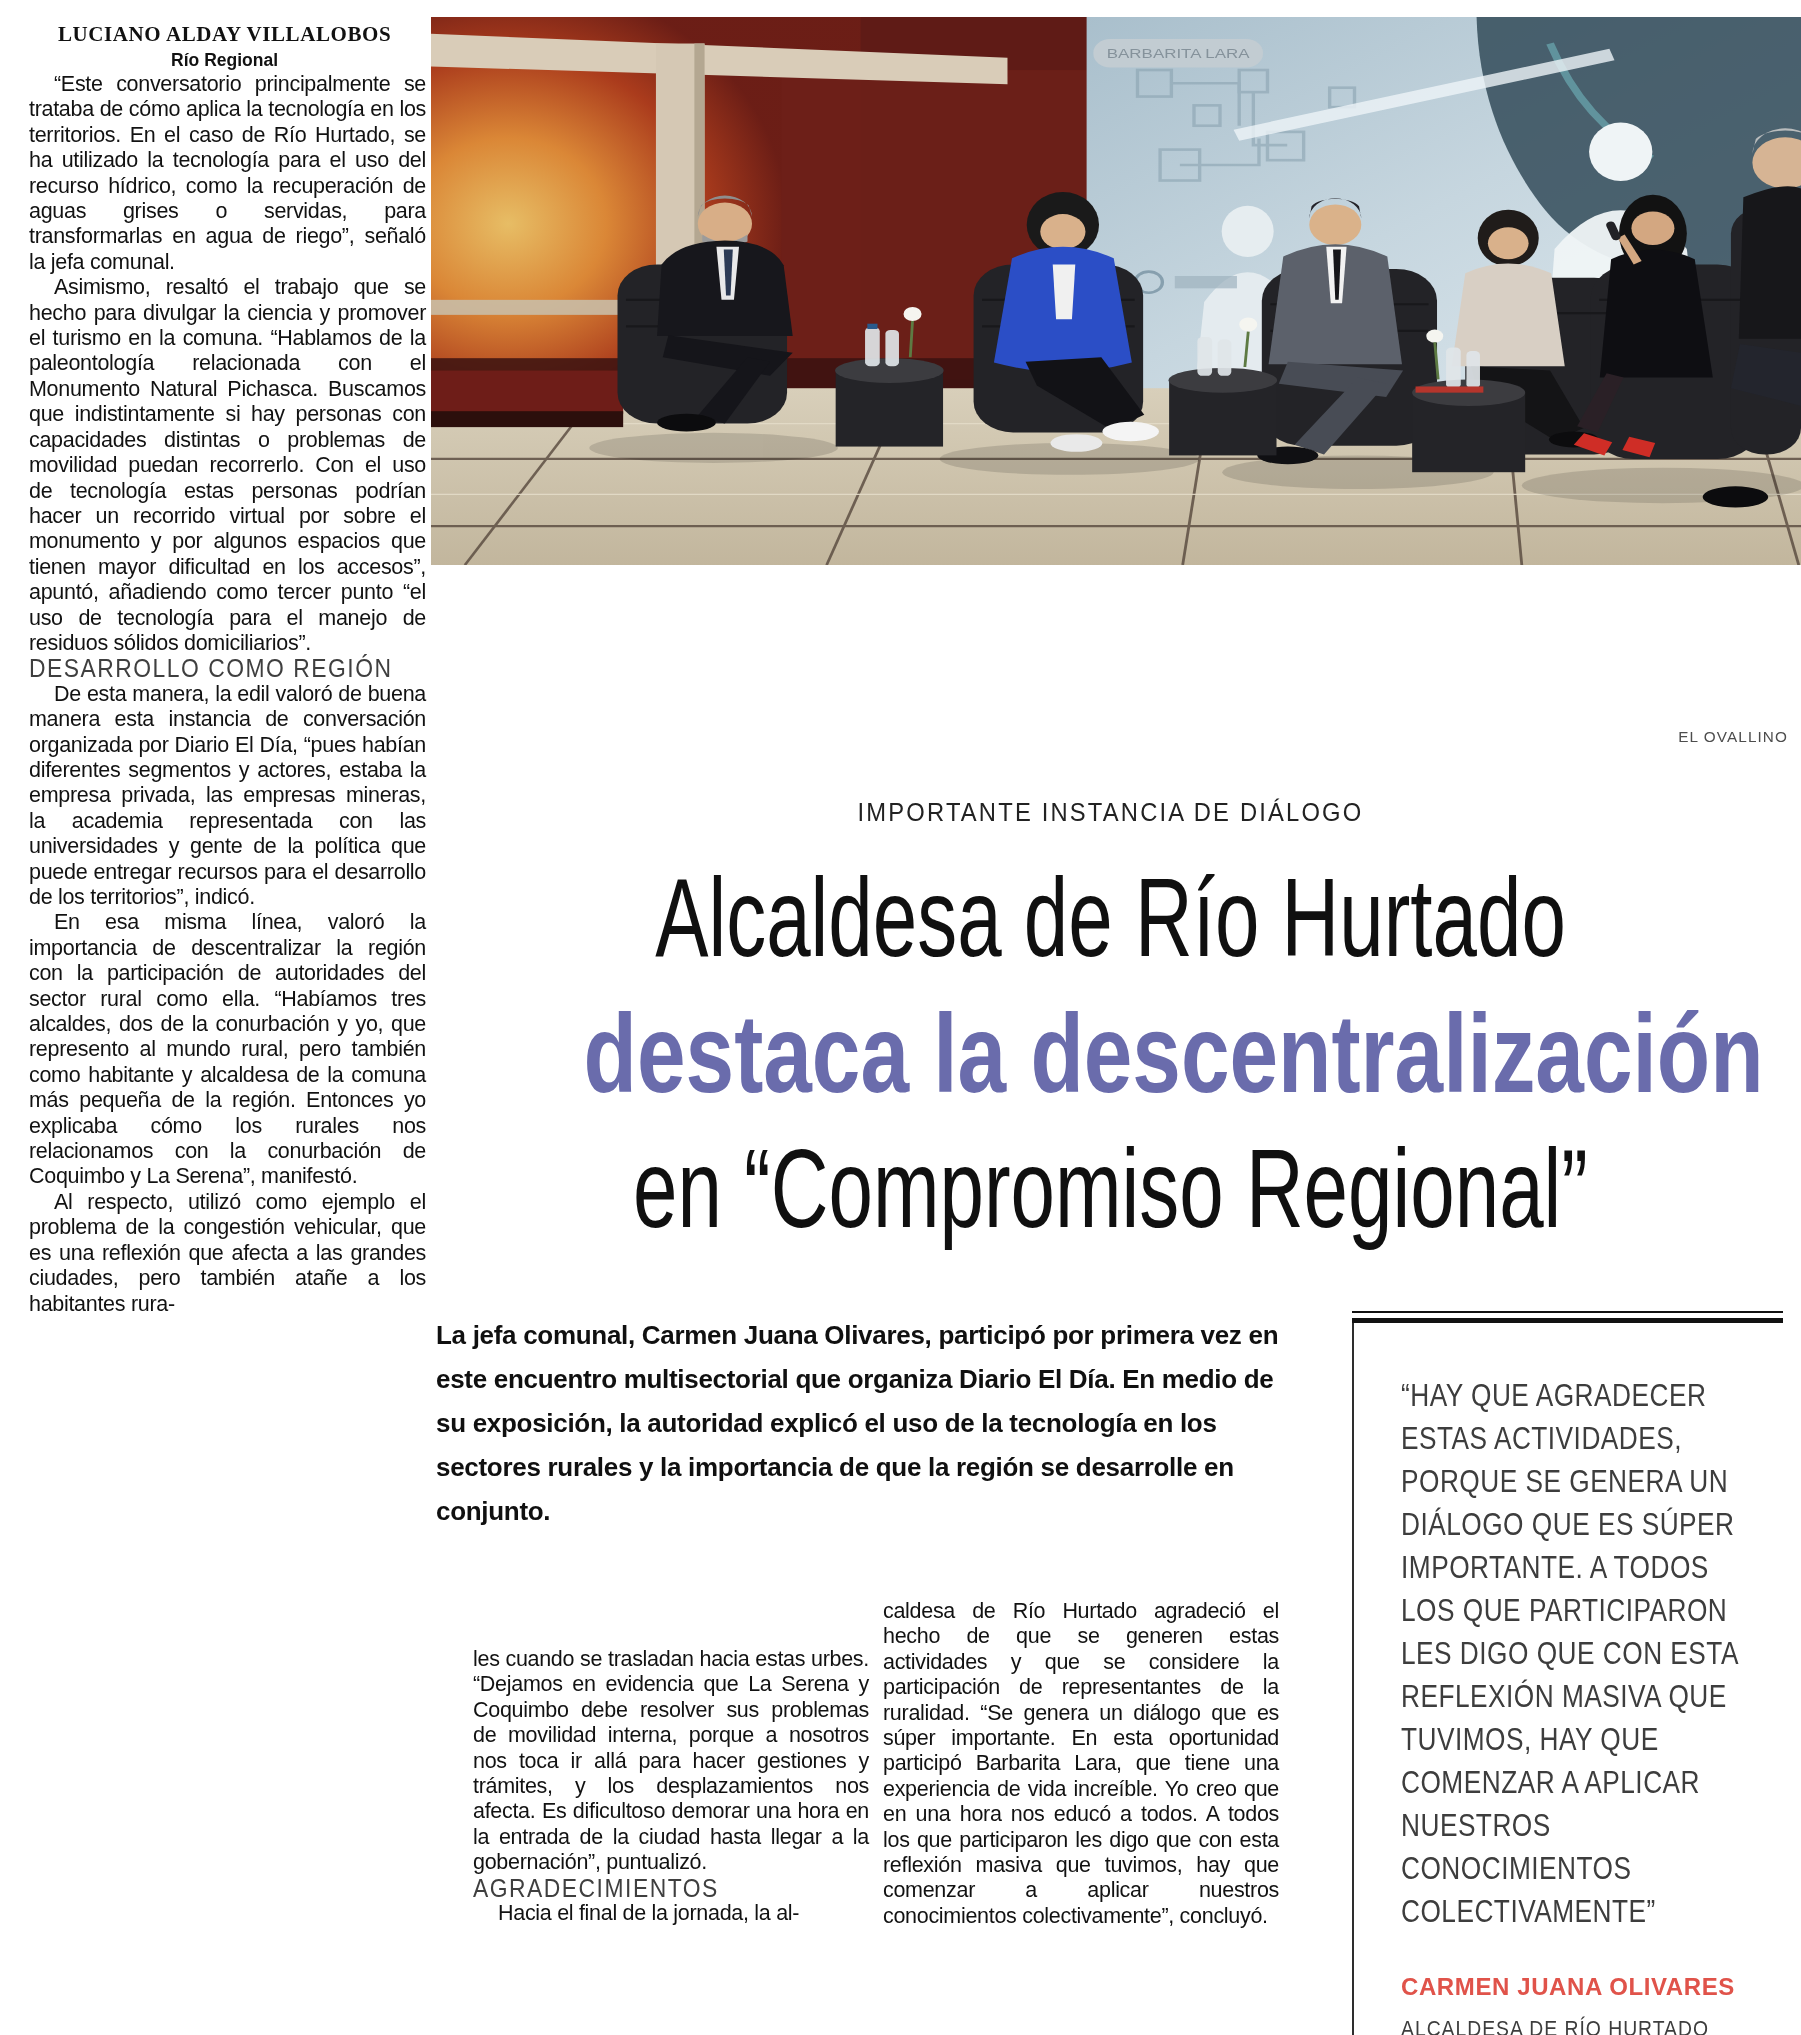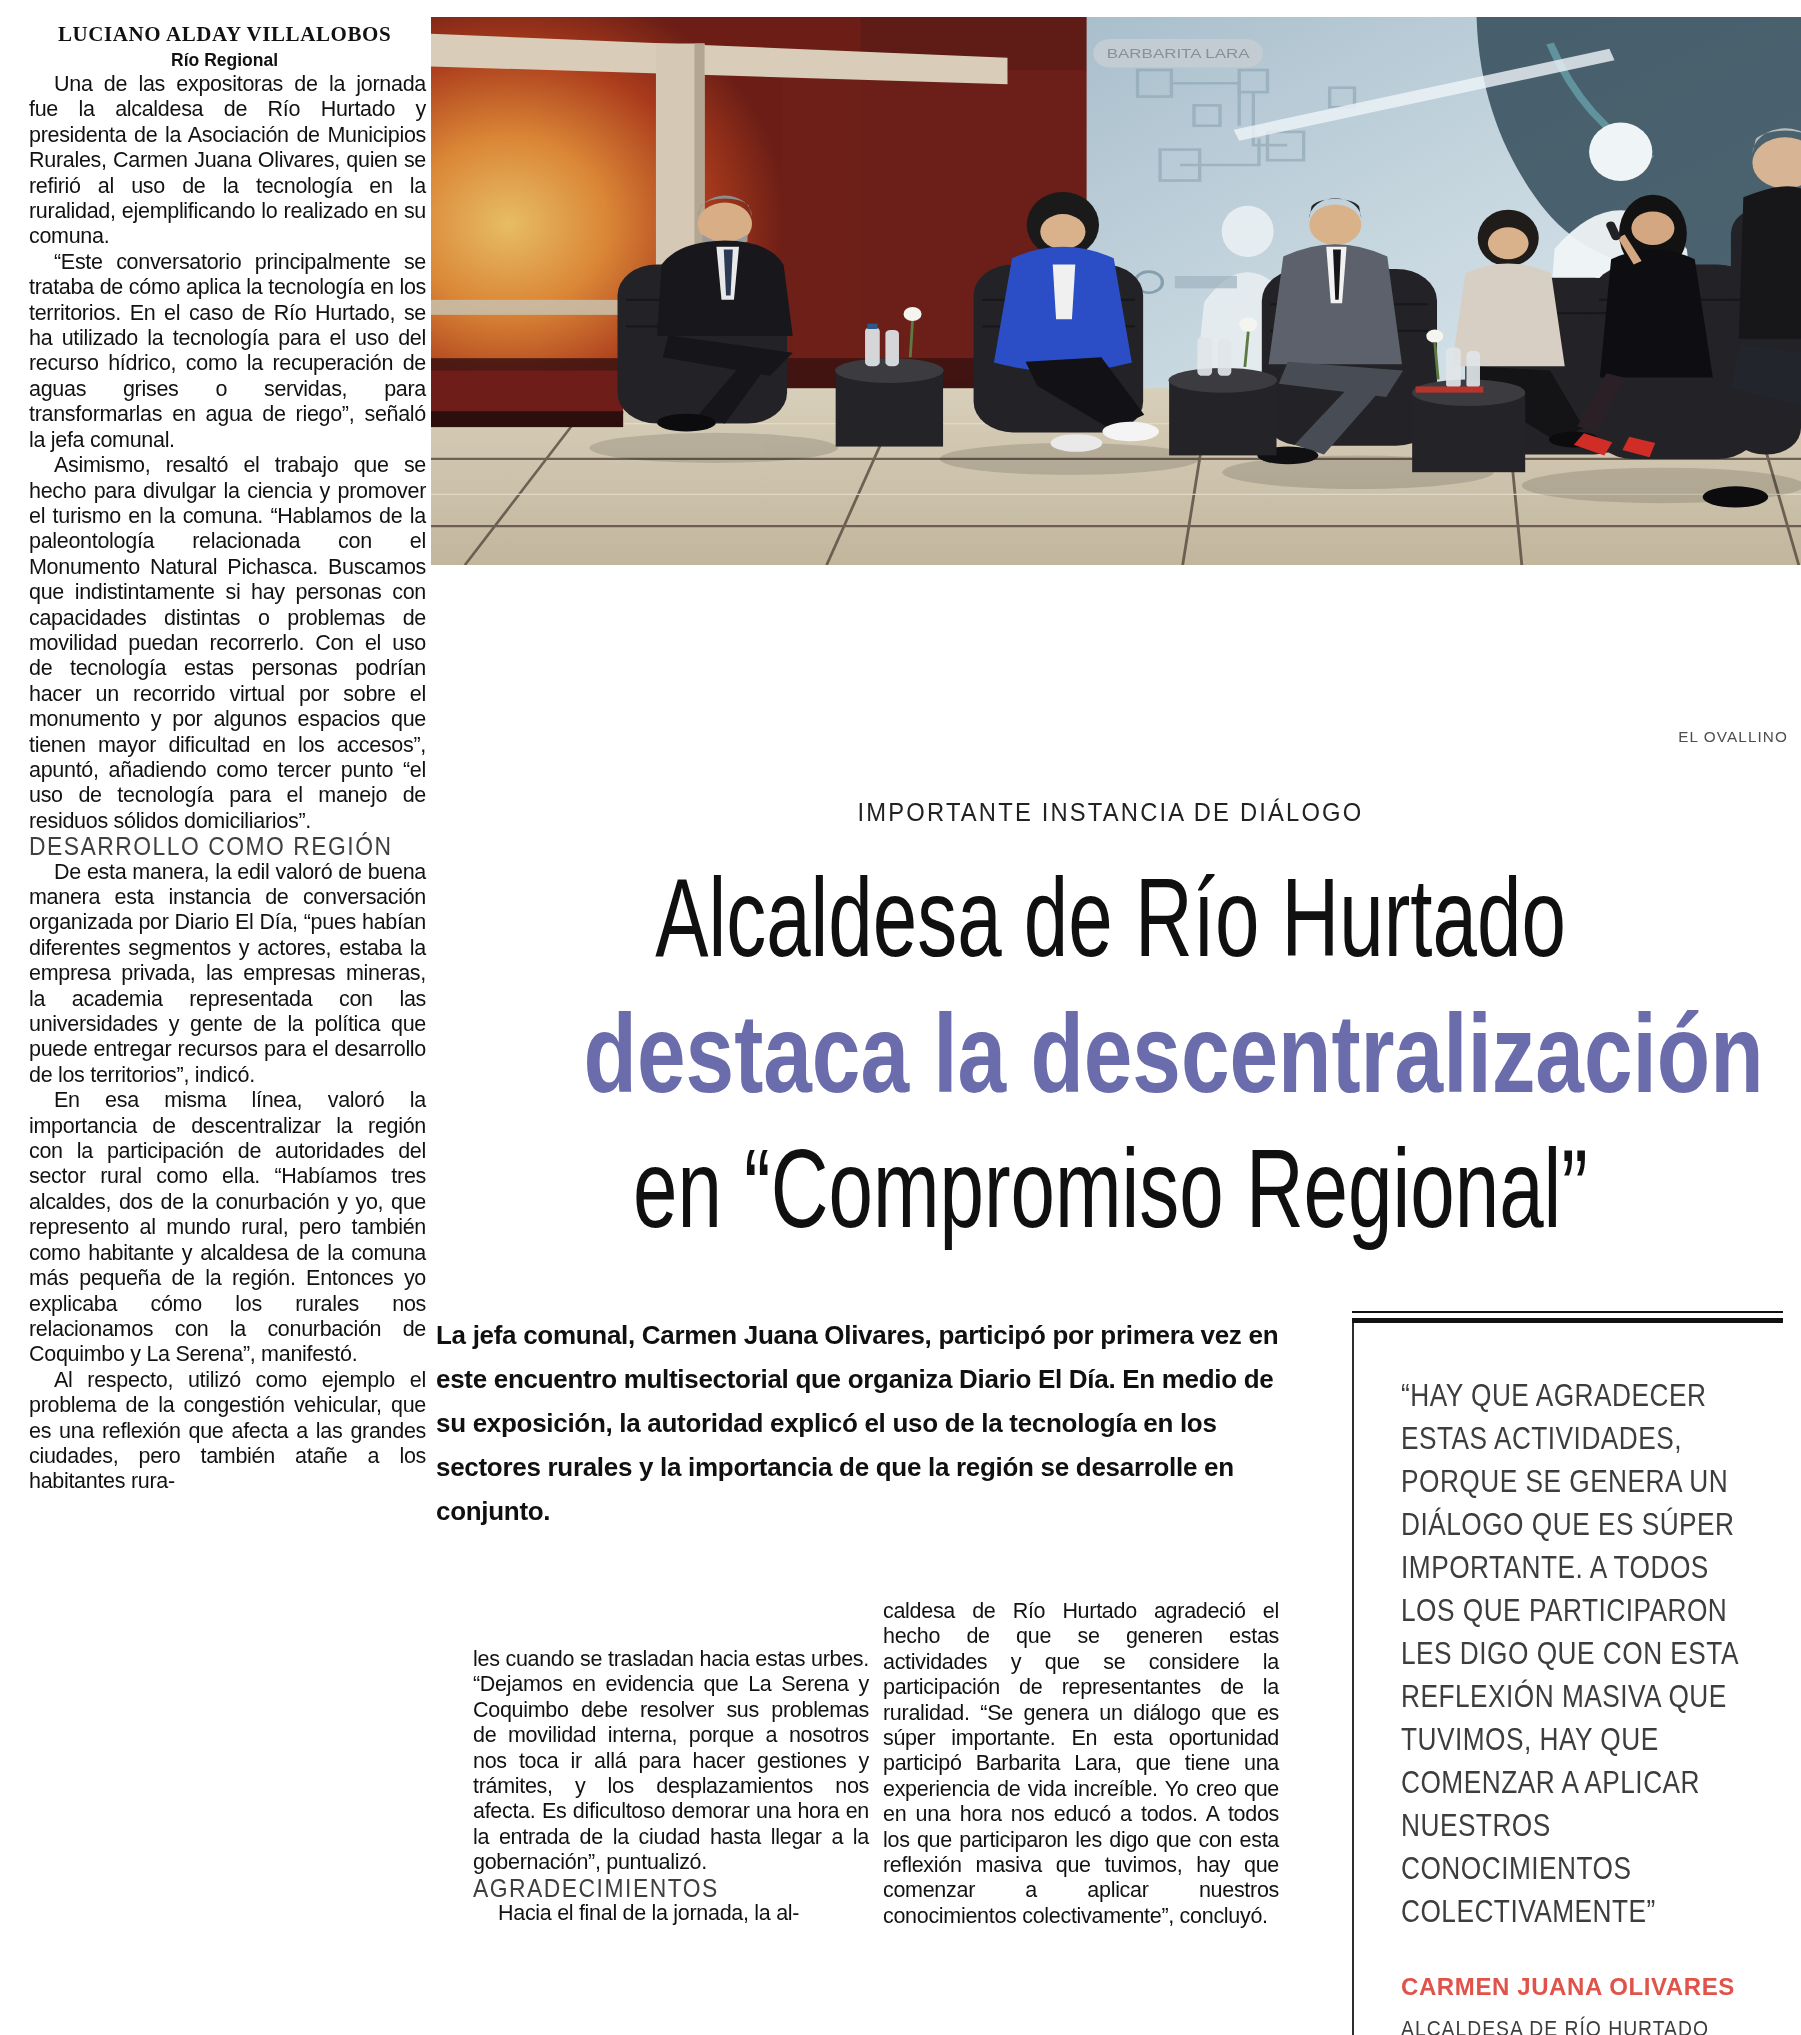--- a/index.html
+++ b/index.html
@@ -58,21 +58,20 @@
 <body>
 
 <div class="page">
 
   <div class="byline">
     <div class="byline-author">LUCIANO ALDAY VILLALOBOS</div>
     <div class="byline-loc">Río Regional</div>
   </div>
 
   <div class="bodycol leftcol">
-    <p>Una de las expositoras de la jornada fue la alcaldesa de Río Hurtado y presidenta de la Asociación de Municipios Rurales, Carmen Juana Olivares, quien se refirió al uso de la tecnología en la ruralidad, ejemplificando lo realizado en su comuna.</p>
     <p>“Este conversatorio principalmente se trataba de cómo aplica la tecnología en los territorios. En el caso de Río Hurtado, se ha utilizado la tecnología para el uso del recurso hídrico, como la recuperación de aguas grises o servidas, para transformarlas en agua de riego”, señaló la jefa comunal.</p>
     <p>Asimismo, resaltó el trabajo que se hecho para divulgar la ciencia y promover el turismo en la comuna. “Hablamos de la paleontología relacionada con el Monumento Natural Pichasca. Buscamos que indistintamente si hay personas con capacidades distintas o problemas de movilidad puedan recorrerlo. Con el uso de tecnología estas personas podrían hacer un recorrido virtual por sobre el monumento y por algunos espacios que tienen mayor dificultad en los accesos”, apuntó, añadiendo como tercer punto “el uso de tecnología para el manejo de residuos sólidos domiciliarios”.</p>
     <p class="sechead">DESARROLLO COMO REGIÓN</p>
     <p>De esta manera, la edil valoró de buena manera esta instancia de conversación organizada por Diario El Día, “pues habían diferentes segmentos y actores, estaba la empresa privada, las empresas mineras, la academia representada con las universidades y gente de la política que puede entregar recursos para el desarrollo de los territorios”, indicó.</p>
     <p>En esa misma línea, valoró la importancia de descentralizar la región con la participación de autoridades del sector rural como ella. “Habíamos tres alcaldes, dos de la conurbación y yo, que represento al mundo rural, pero también como habitante y alcaldesa de la comuna más pequeña de la región. Entonces yo explicaba cómo los rurales nos relacionamos con la conurbación de Coquimbo y La Serena”, manifestó.</p>
     <p>Al respecto, utilizó como ejemplo el problema de la congestión vehicular, que es una reflexión que afecta a las grandes ciudades, pero también atañe a los habitantes rura-</p>
   </div>
 
   <div class="photo">
     <svg viewBox="0 0 2424 1240" preserveAspectRatio="none">

